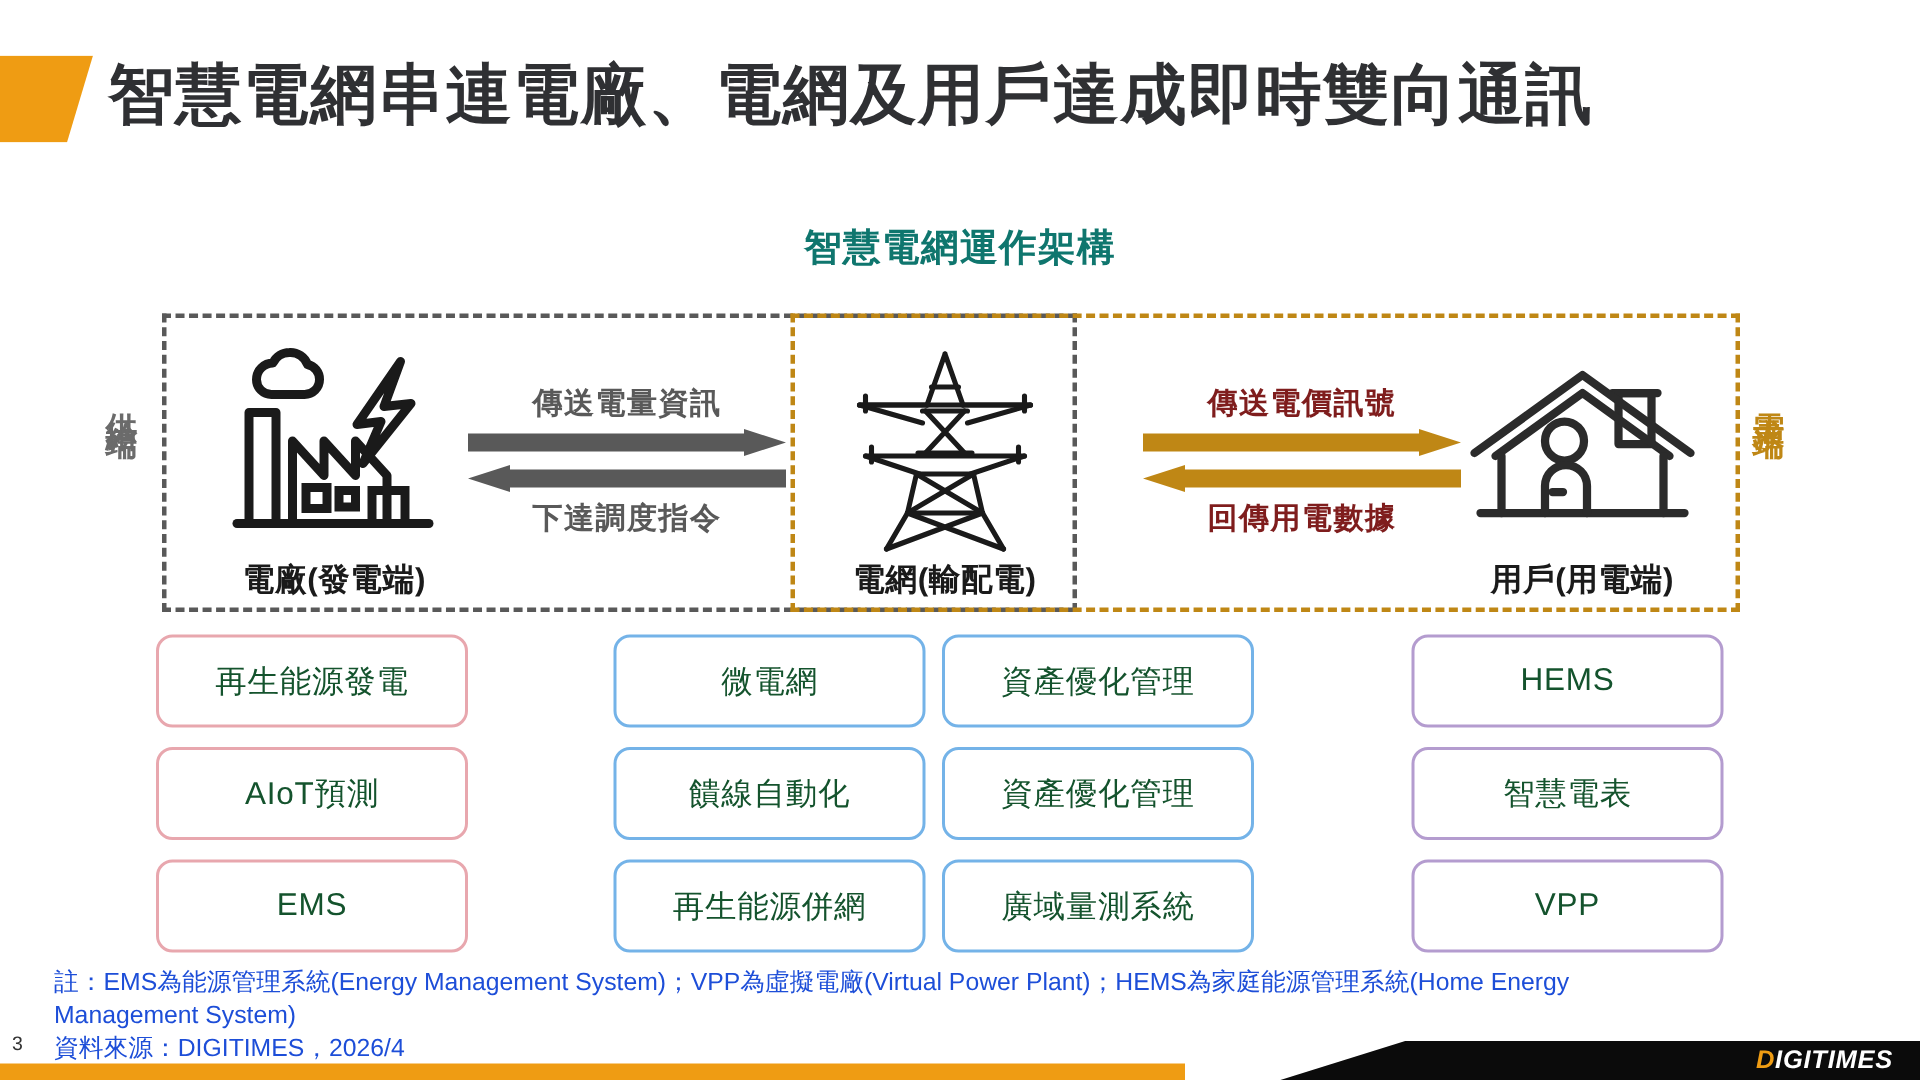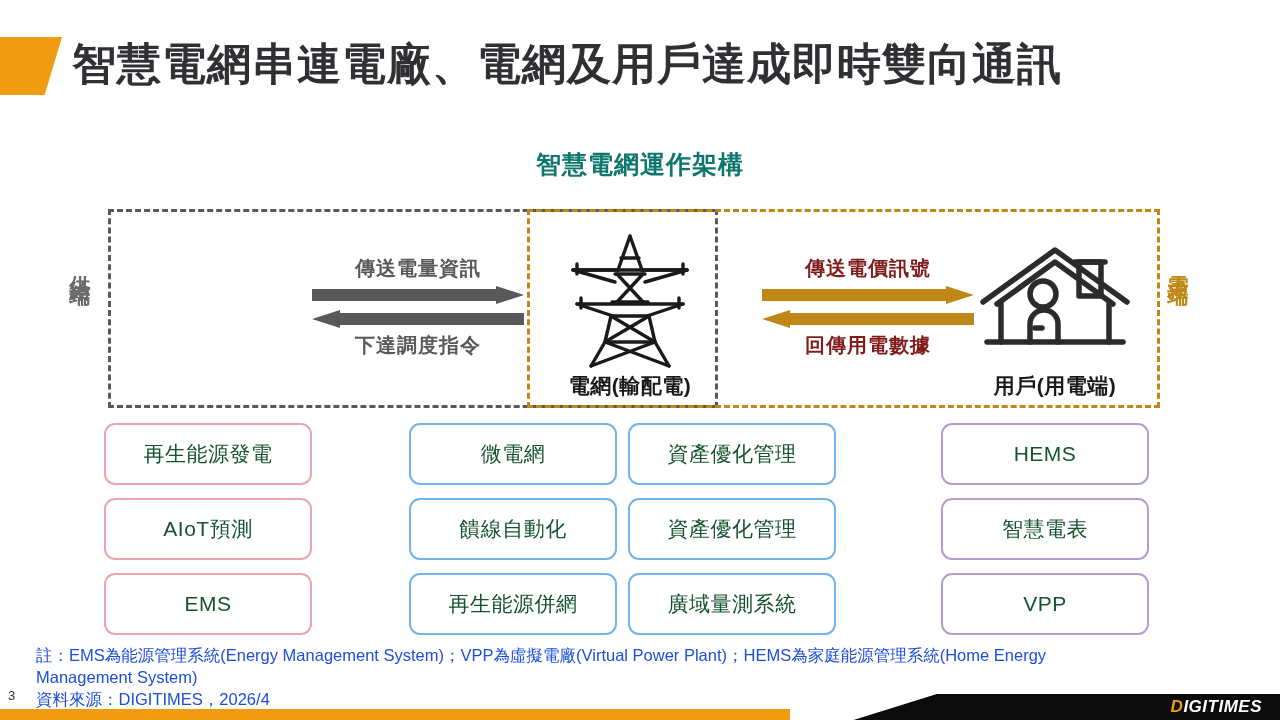--- a/index.html
+++ b/index.html
@@ -152,20 +152,42 @@
   <div class="slide-title">智慧電網串連電廠、電網及用戶達成即時雙向通訊</div>
 
   <div class="diagram-title">智慧電網運作架構</div>
 
   <div class="region region-supply"></div>
   <div class="region region-demand"></div>
 
   <div class="side-label side-supply">供給端</div>
   <div class="side-label side-demand">需求端</div>
 
+  <div class="node node-plant">
+    <div class="node-icon">
+      <svg width="170" height="138" viewBox="0 0 170 138" fill="none" stroke="#1a1a1a" stroke-width="6">
+
+        <path d="M33 22 a11 11 0 0 1 11-11 a12 12 0 0 1 11-7 a12 12 0 0 1 12 8 a10 10 0 0 1 8 10 a10 10 0 0 1-10 10 h-22 a10 10 0 0 1-10-10 z" stroke-linejoin="round"></path>
+
+        <path d="M129 10 L100 52 L116 50 L104 78 L136 38 L118 40 Z" stroke-linejoin="round" stroke-linecap="round"></path>
+
+        <path d="M28 44 h18 v74 h-18 z" stroke-linejoin="round"></path>
+
+        <path d="M57 86 L57 63 L78 86 L78 63 L99 86 L99 63 L120 86 L120 118 L57 118 Z" stroke-linejoin="round"></path>
+
+        <path d="M20 118 h128" stroke-linecap="round"></path>
+
+        <rect x="66" y="94" width="14" height="14"></rect>
+        <rect x="88" y="96" width="11" height="11"></rect>
+
+        <path d="M110 96 h22 v22 h-22 z"></path>
+      </svg>
+    </div>
+    <div class="node-label">電廠(發電端)</div>
+  </div>
 
   <div class="node node-grid">
     <div class="node-icon">
       <svg width="150" height="140" viewBox="0 0 150 140" fill="none" stroke="#1a1a1a" stroke-width="3.4" stroke-linecap="round">
 
         <path d="M75 6 L63 40 M75 6 L87 40"></path>
         <path d="M66 28 h18"></path>
 
         <path d="M18 40 L132 40"></path>
         <path d="M18 40 L60 52 M132 40 L90 52"></path>

